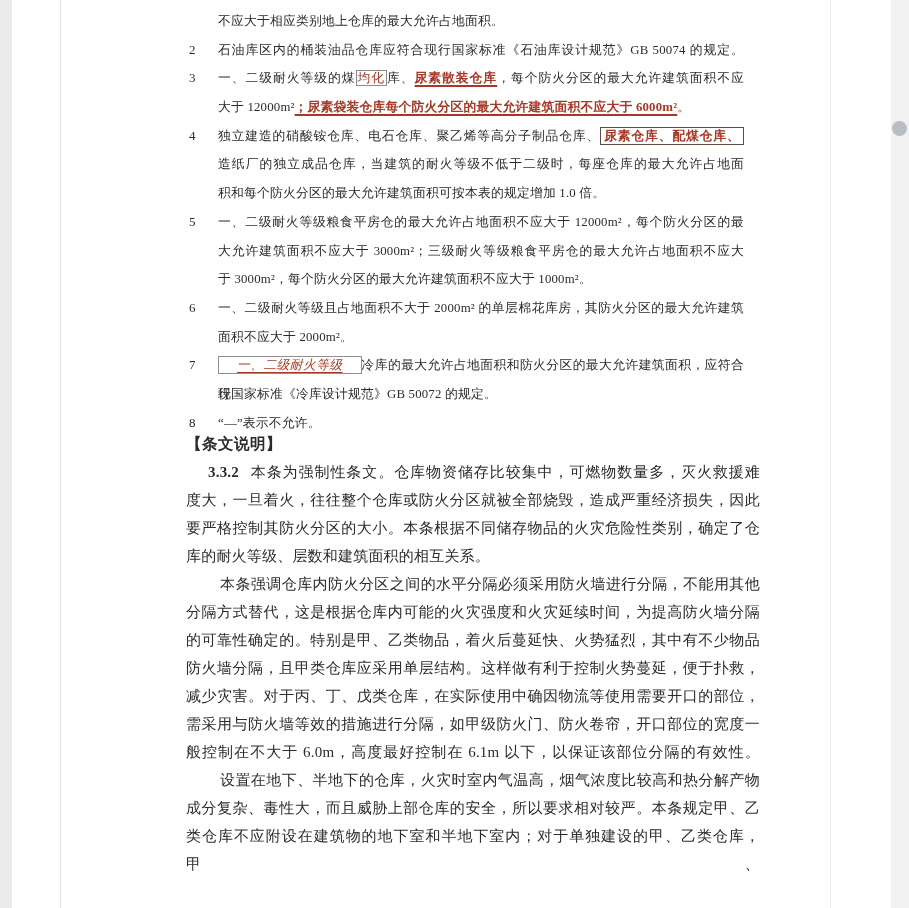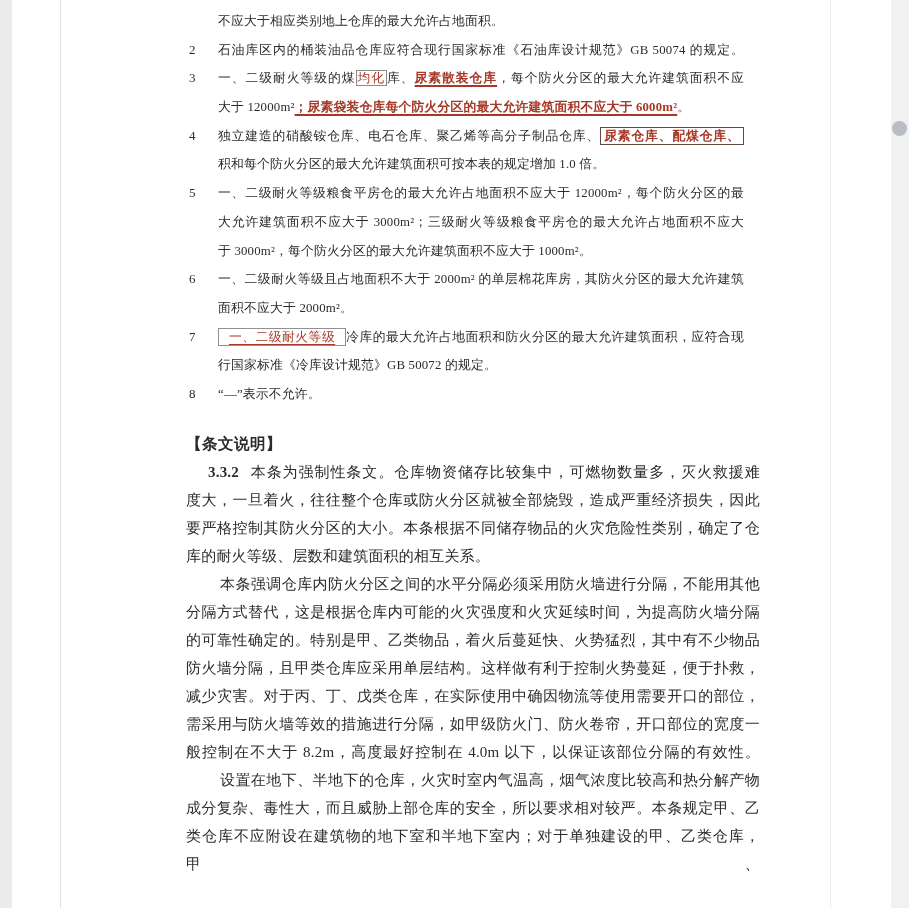--- a/index.html
+++ b/index.html
@@ -30,21 +30,21 @@
 
   .j{text-align:justify;text-align-last:justify;}
   .ind1{text-indent:22px;}
   .ind2{text-indent:34px;}
   .b{font-weight:bold;}
   .gap{display:inline-block;width:11px;}
 
   .red-u{color:#a63827;font-weight:bold;text-decoration:underline;text-underline-offset:3px;text-decoration-thickness:1.5px;}
   .box1{color:#a63827;border:1px solid #8a8a8a;padding:0 1px;}
   .box2{color:#a63827;font-weight:bold;border:1.4px solid #5f4b42;padding:1px 3px;}
-  .box3{color:#a63827;border:1px solid #909090;padding:1px 10px;text-decoration:underline;text-underline-offset:3px;}
+  .box3{color:#a63827;border:1px solid #909090;padding:1px 18px;text-decoration:underline;text-underline-offset:3px;font-style:italic;}
 </style>
 </head>
 <body>
 
 <div class="left-strip"></div>
 <div class="edge-l"></div>
 <div class="edge-r"></div>
 <div class="scroll-track">
   <div class="scroll-thumb"></div>
 </div>
@@ -71,20 +71,21 @@
       <div class="nlines">
         <div class="ln j"><span>一、二级耐火等级的煤</span><span class="box1">均化</span><span>库、</span><span class="red-u">尿素散装仓库</span><span>，每个防火分区的最大允许建筑面积不应</span></div>
         <div class="ln"><span>大于 12000m²</span><span class="red-u">；尿素袋装仓库每个防火分区的最大允许建筑面积不应大于 6000m²</span><span>。</span></div>
       </div>
     </div>
 
     <div class="note-item">
       <span class="num">4</span>
       <div class="nlines">
         <div class="ln j"><span>独立建造的硝酸铵仓库、电石仓库、聚乙烯等高分子制品仓库、</span><span class="box2">尿素仓库、配煤仓库、</span></div>
+        <div class="ln j"><span>造纸厂的独立成品仓库，当建筑的耐火等级不低于二级时，每座仓库的最大允许占地面</span></div>
         <div class="ln"><span>积和每个防火分区的最大允许建筑面积可按本表的规定增加 1.0 倍。</span></div>
       </div>
     </div>
 
     <div class="note-item">
       <span class="num">5</span>
       <div class="nlines">
         <div class="ln j"><span>一、二级耐火等级粮食平房仓的最大允许占地面积不应大于 12000m²，每个防火分区的最</span></div>
         <div class="ln j"><span>大允许建筑面积不应大于 3000m²；三级耐火等级粮食平房仓的最大允许占地面积不应大</span></div>
         <div class="ln"><span>于 3000m²，每个防火分区的最大允许建筑面积不应大于 1000m²。</span></div>
@@ -123,20 +124,20 @@
     <div class="eln j"><span>度大，一旦着火，往往整个仓库或防火分区就被全部烧毁，造成严重经济损失，因此</span></div>
     <div class="eln j"><span>要严格控制其防火分区的大小。本条根据不同储存物品的火灾危险性类别，确定了仓</span></div>
     <div class="eln"><span>库的耐火等级、层数和建筑面积的相互关系。</span></div>
 
     <div class="eln j ind2"><span>本条强调仓库内防火分区之间的水平分隔必须采用防火墙进行分隔，不能用其他</span></div>
     <div class="eln j"><span>分隔方式替代，这是根据仓库内可能的火灾强度和火灾延续时间，为提高防火墙分隔</span></div>
     <div class="eln j"><span>的可靠性确定的。特别是甲、乙类物品，着火后蔓延快、火势猛烈，其中有不少物品</span></div>
     <div class="eln j"><span>防火墙分隔，且甲类仓库应采用单层结构。这样做有利于控制火势蔓延，便于扑救，</span></div>
     <div class="eln j"><span>减少灾害。对于丙、丁、戊类仓库，在实际使用中确因物流等使用需要开口的部位，</span></div>
     <div class="eln j"><span>需采用与防火墙等效的措施进行分隔，如甲级防火门、防火卷帘，开口部位的宽度一</span></div>
-    <div class="eln j"><span>般控制在不大于 8.2m，高度最好控制在 4.0m 以下，以保证该部位分隔的有效性。</span></div>
+    <div class="eln j"><span>般控制在不大于 6.0m，高度最好控制在 6.1m 以下，以保证该部位分隔的有效性。</span></div>
 
     <div class="eln j ind2"><span>设置在地下、半地下的仓库，火灾时室内气温高，烟气浓度比较高和热分解产物</span></div>
     <div class="eln j"><span>成分复杂、毒性大，而且威胁上部仓库的安全，所以要求相对较严。本条规定甲、乙</span></div>
     <div class="eln j"><span>类仓库不应附设在建筑物的地下室和半地下室内；对于单独建设的甲、乙类仓库，甲、</span></div>
   </div>
 
 </div>
 
 </body></html>

